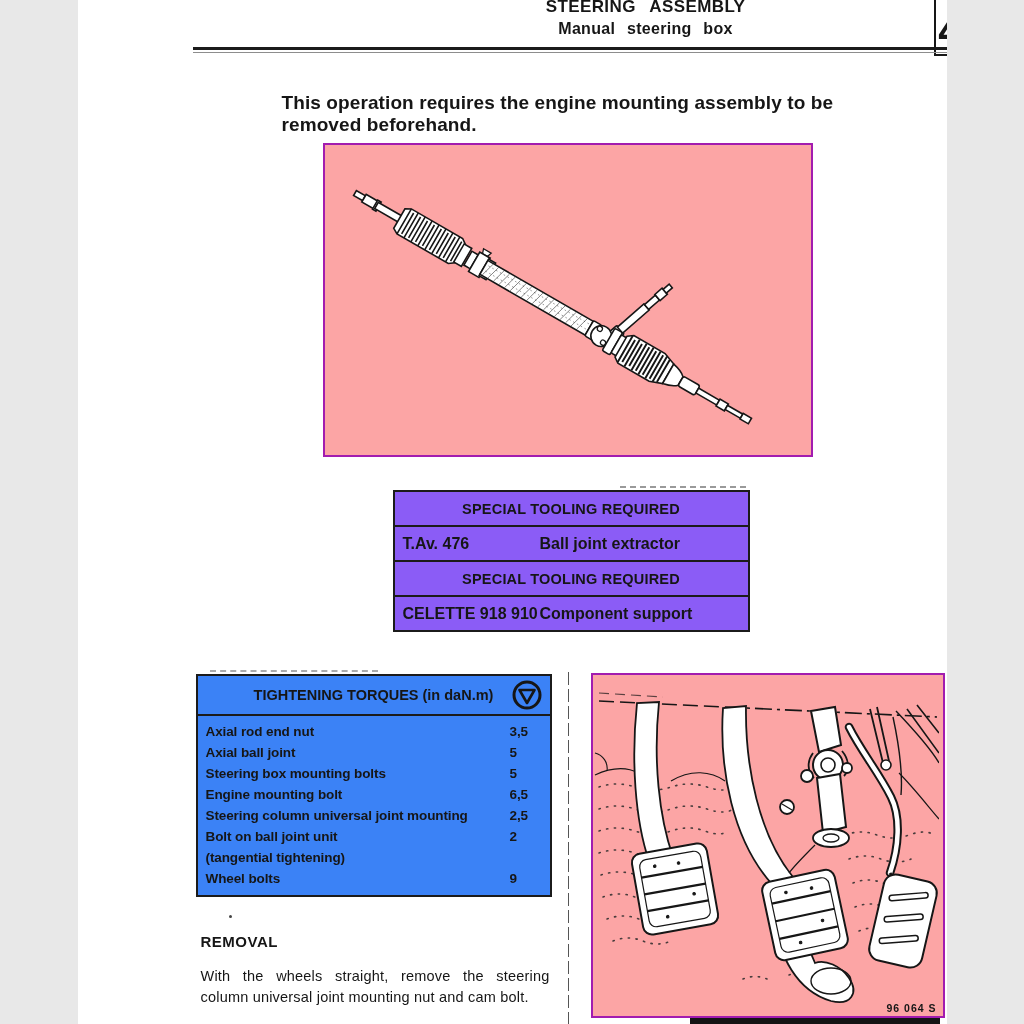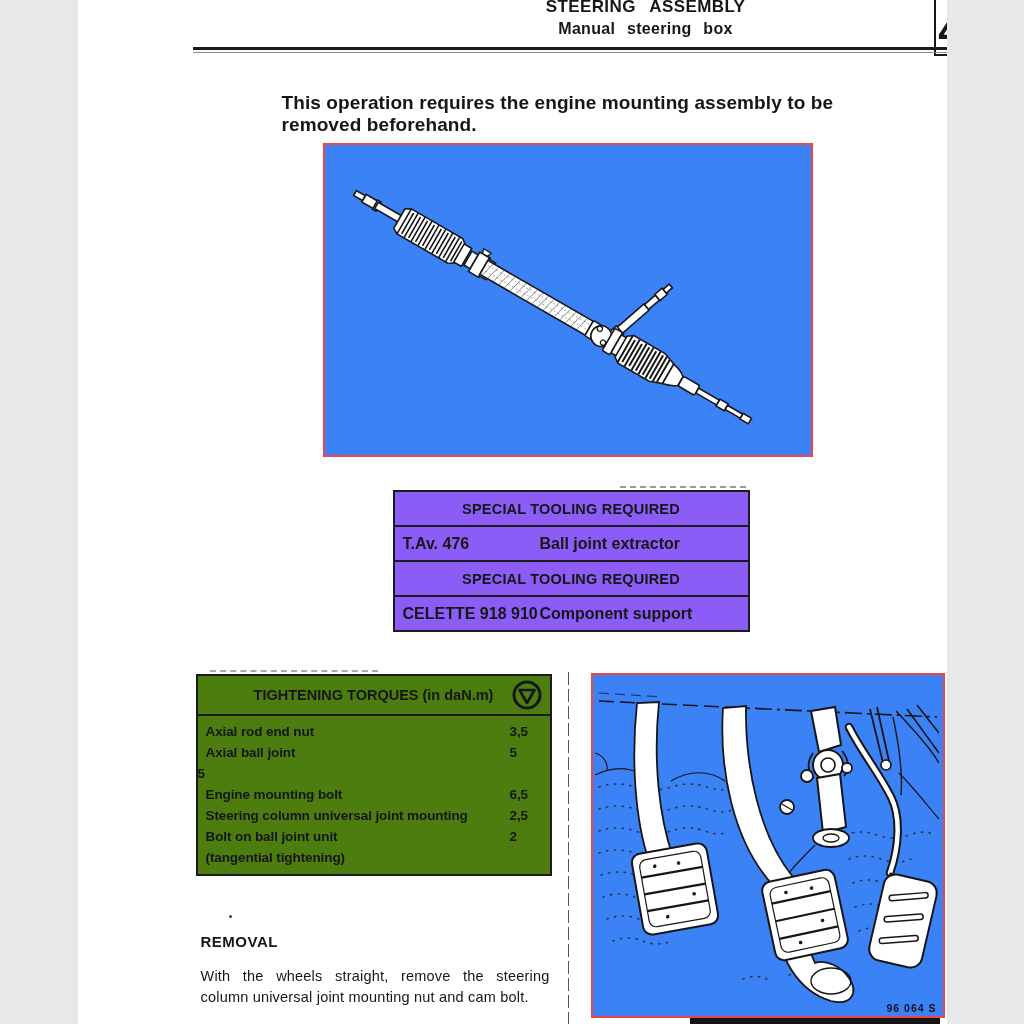--- a/index.html
+++ b/index.html
@@ -10,33 +10,33 @@
   .title-block{left:398px;top:-3px;width:340px;text-align:center;}
   .title-l1{font-size:17px;font-weight:bold;word-spacing:9px;letter-spacing:.4px;}
   .title-l2{font-size:16px;font-weight:bold;word-spacing:7px;letter-spacing:.3px;margin-top:3px;}
   .section-box{left:856px;top:-10px;width:50px;height:62px;border:2px solid #161616;
                display:flex;align-items:flex-end;justify-content:center;background:#fff;}
   .section-num{font-size:42px;font-weight:bold;letter-spacing:-1px;line-height:1;padding-bottom:2px;}
   .rule-main{left:115px;top:47px;width:793px;height:3px;background:#1b1b1b;}
   .rule-sub{left:115px;top:52px;width:793px;height:1px;background:#8d8d8d;}
   .intro{left:204px;top:92px;width:600px;font-size:19px;font-weight:bold;letter-spacing:.1px;}
   
-  .fig-frame{border:2px solid #ef4444;background:#3b82f6;}
+  .fig-frame{border:2px solid #a21caf;background:#fca5a5;}
   .fig1{left:245px;top:143px;width:486px;height:310px;}
   .fig2{left:513px;top:673px;width:350px;height:341px;}
   .fig-ref{right:6px;bottom:2px;font-size:10.5px;font-weight:bold;letter-spacing:1px;}
   
   .tool-table{left:315px;top:490px;width:353px;border:2px solid #1b1b1b;background:#8b5cf6;}
   .tool-header{height:33px;display:flex;align-items:center;justify-content:center;
                border-bottom:2px solid #1b1b1b;font-weight:bold;font-size:14.5px;letter-spacing:.2px;}
   .tool-row{height:33px;display:flex;align-items:center;font-weight:bold;font-size:16px;}
   .tool-row.mid{border-bottom:2px solid #1b1b1b;}
   .tool-name{width:137px;padding-left:8px;}
   
-  .torque-table{left:118px;top:674px;width:352px;border:2px solid #1b1b1b;background:#4d7c0f;}
+  .torque-table{left:118px;top:674px;width:352px;border:2px solid #1b1b1b;background:#3b82f6;}
   .torque-header{position:relative;height:38px;display:flex;align-items:center;justify-content:center;
                  border-bottom:2px solid #1b1b1b;font-weight:bold;font-size:14.5px;}
   .torque-icon{position:absolute;right:7px;top:3px;}
   .torque-body{padding:5px 0 6px 0;}
   .torque-row{height:21px;display:flex;align-items:center;font-weight:bold;font-size:13.5px;letter-spacing:-.1px;}
   .torque-label{width:304px;padding-left:8px;}
   .torque-val{width:40px;}
   
   .removal-h{left:123px;top:933px;font-size:15px;font-weight:bold;letter-spacing:.5px;}
   .removal-p{left:123px;top:966px;width:349px;font-size:14.5px;line-height:21px;text-align:justify;letter-spacing:.2px;}
@@ -146,37 +146,42 @@
     <div class="torque-body">
       <div class="torque-row">
           <span class="torque-label">Axial rod end nut</span>
           <span class="torque-val">3,5</span>
         </div>
       <div class="torque-row">
           <span class="torque-label">Axial ball joint</span>
           <span class="torque-val">5</span>
         </div>
       <div class="torque-row">
+          <span class="torque-label">Steering box mounting bolts</span>
           <span class="torque-val">5</span>
         </div>
       <div class="torque-row">
           <span class="torque-label">Engine mounting bolt</span>
           <span class="torque-val">6,5</span>
         </div>
       <div class="torque-row">
           <span class="torque-label">Steering column universal joint mounting</span>
           <span class="torque-val">2,5</span>
         </div>
       <div class="torque-row">
           <span class="torque-label">Bolt on ball joint unit</span>
           <span class="torque-val">2</span>
         </div>
       <div class="torque-row">
           <span class="torque-label">(tangential tightening)</span>
           <span class="torque-val"></span>
+        </div>
+      <div class="torque-row">
+          <span class="torque-label">Wheel bolts</span>
+          <span class="torque-val">9</span>
         </div>
     </div>
   </div>
 
   <div class="abs fig-frame fig2">
     <svg width="346" height="337" viewBox="0 0 346 337">
       <g stroke="#161616" fill="none">
 
         <g stroke="#2a2a2a" stroke-width="1.6" stroke-dasharray="1.3 6.5" stroke-linecap="round" opacity="0.85">
           <path d="M6,112 q18,-6 36,0 t36,0 t36,0 t30,0"></path>

